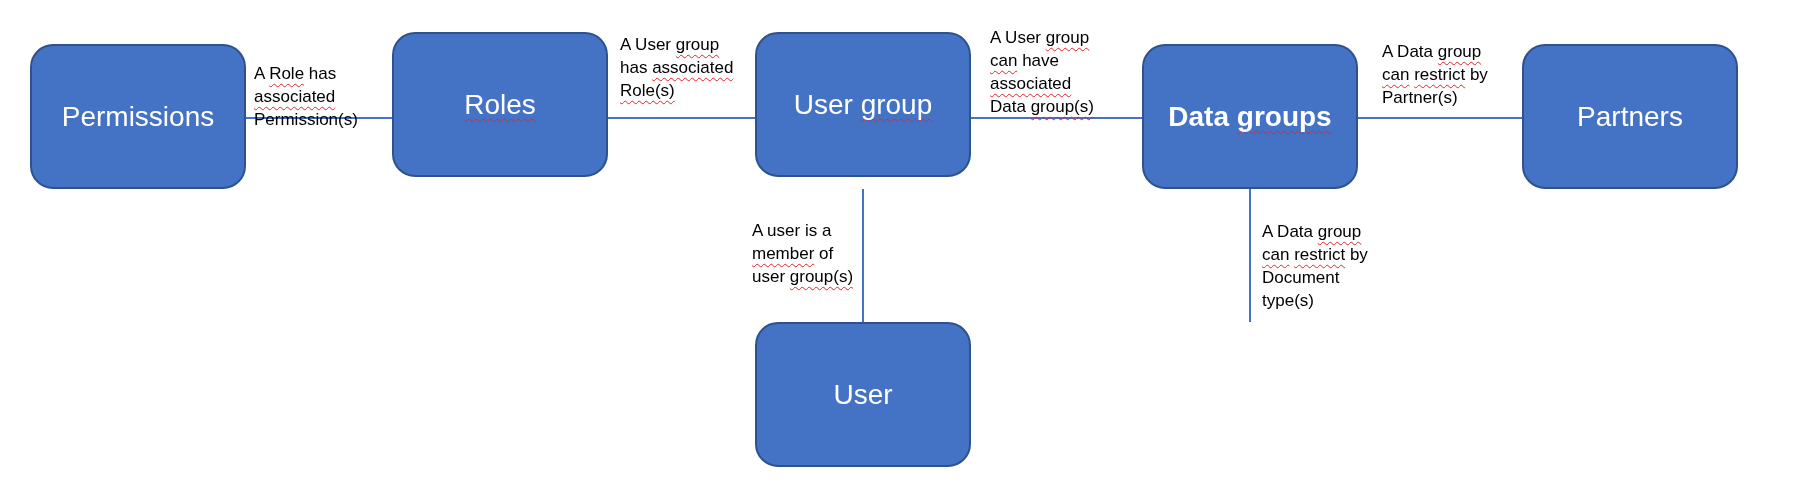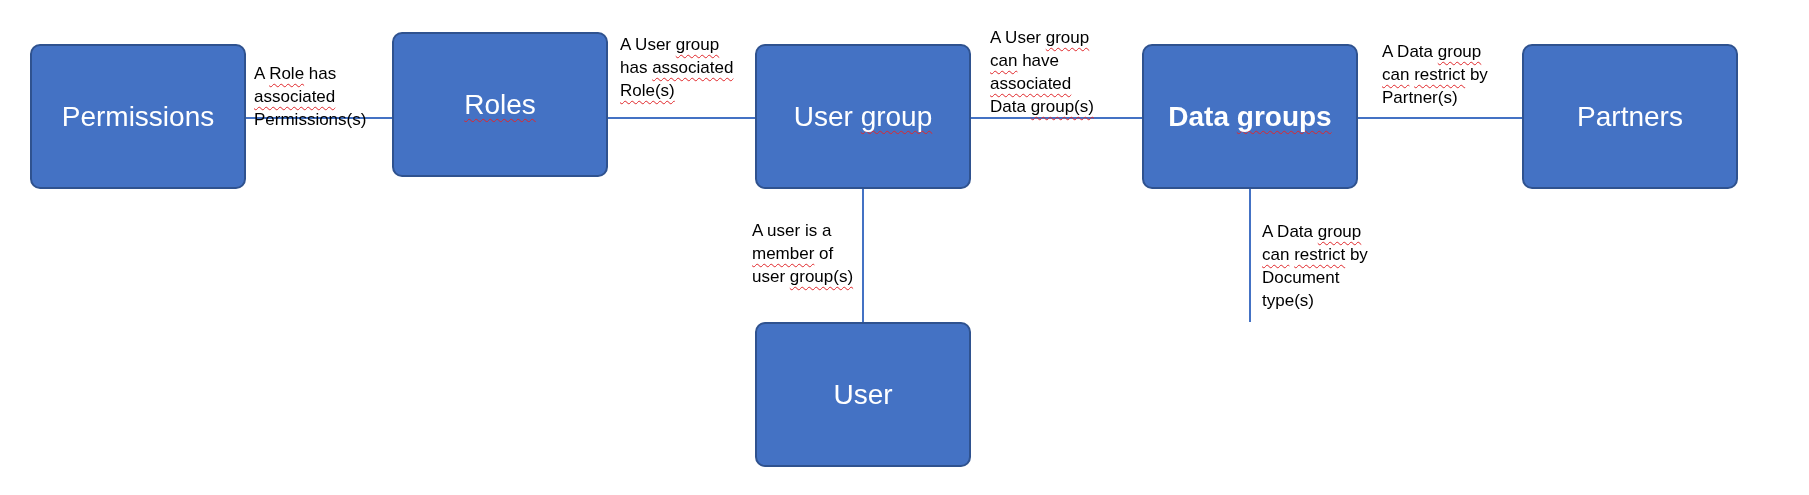--- a/index.html
+++ b/index.html
@@ -20,21 +20,21 @@
     background:var(--background);
     overflow:hidden;
   }
   .entity{
     position:absolute;
     width:216px;
     height:145px;
     box-sizing:border-box;
     background:var(--box-fill);
     border:2px solid var(--box-border);
-    border-radius:10px;
+    border-radius:23px;
     display:flex;
     align-items:center;
     justify-content:center;
     text-align:center;
     color:var(--box-text);
     font-size:28px;
     line-height:36px;
     padding:0 18px;
   }
   .conn{
@@ -54,21 +54,21 @@
     text-decoration-line:underline;
     text-decoration-style:wavy;
     text-decoration-color:var(--squiggle);
     text-decoration-thickness:1px;
     text-underline-offset:4px;
     text-decoration-skip-ink:none;
   }
   
   #ent-permissions   {left:30px;   top:44px;}
   #ent-roles         {left:392px;  top:32px;}
-  #ent-user-group    {left:755px;  top:44px;}
+  #ent-user-group    {left:755px;  top:32px;}
   #ent-data-groups   {left:1142px; top:44px;font-weight:bold;}
   #ent-partners      {left:1522px; top:44px;}
   #ent-user          {left:755px;  top:322px;}
   #ent-document-types{left:1142px; top:322px;}
   
   #con-permissions-roles    {left:246px;  top:117px; width:146px;}
   #con-roles-user-group     {left:608px;  top:117px; width:147px;}
   #con-user-group-data-groups{left:971px; top:117px; width:171px;}
   #con-data-groups-partners {left:1358px; top:117px; width:164px;}
   #con-user-group-user      {left:862px;  top:189px; height:133px;}
@@ -108,21 +108,21 @@
   <div class="entity" id="ent-partners">
     <span><span>Partners</span></span>
   </div>
   <div class="entity" id="ent-user">
     <span><span>User</span></span>
   </div>
 
   <div class="clabel" id="lbl-permissions-roles">
       <div><span>A </span><span class="sq">Role</span><span> has</span></div>
       <div><span class="sq">associated</span></div>
-      <div><span>Permissions(s)</span></div>
+      <div><span>Permission(s)</span></div>
     </div>
   <div class="clabel" id="lbl-roles-user-group">
       <div><span>A User </span><span class="sq">group</span></div>
       <div><span>has </span><span class="sq">associated</span></div>
       <div><span class="sq">Role(s)</span></div>
     </div>
   <div class="clabel" id="lbl-user-group-data-groups">
       <div><span>A User </span><span class="sq">group</span></div>
       <div><span class="sq">can</span><span> have</span></div>
       <div><span class="sq">associated</span></div>

